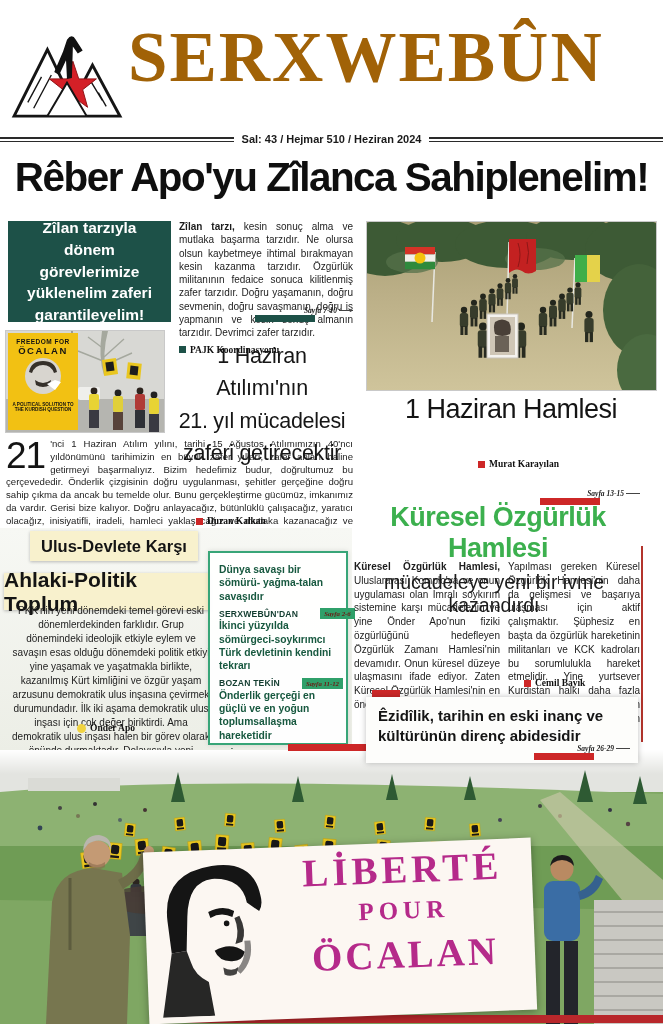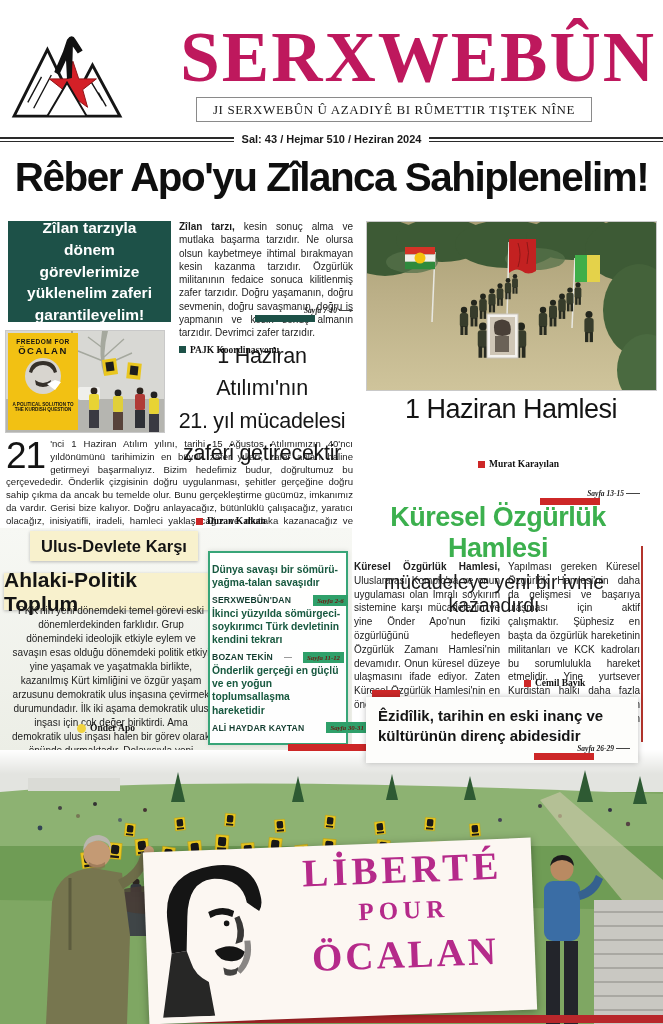--- a/index.html
+++ b/index.html
@@ -1,21 +1,21 @@
 <!DOCTYPE html>
 <html><head>
 <meta charset="utf-8">
 <style>
 * {margin:0; padding:0; box-sizing:border-box;}
 body {background:#9a9a9a; font-family:"Liberation Sans", sans-serif;}
 .page {position:relative; width:663px; height:1024px; background:#fff; overflow:hidden; margin:0 auto;}
 .abs {position:absolute;}
 
 
-.masthead-title {font-family:"Liberation Serif", serif; font-weight:bold; color:#be185d; font-size:71px; letter-spacing:2px; text-align:right; line-height:1;}
+.masthead-title {font-family:"Liberation Serif", serif; font-weight:bold; color:#a16207; font-size:71px; letter-spacing:2px; text-align:left; line-height:1;}
 .subtitle-box {border:1.5px solid #8a8a8a; font-family:"Liberation Serif", serif; font-size:13px; letter-spacing:0.6px; color:#1a1a1a; text-align:center; padding:4px 2px 3px; background:#fff;}
 .dateline {display:flex; align-items:center; gap:8px;}
 .dl-rule {flex:1; height:5px; border-top:2px solid #2a2a2a; border-bottom:1px solid #2a2a2a;}
 .dl-text {font-size:11px; font-weight:bold; color:#1a1a1a; white-space:nowrap;}
 .main-headline {font-size:41px; font-weight:bold; color:#0f0f0f; letter-spacing:-1.5px; text-align:center; white-space:nowrap; transform:scaleX(0.985); transform-origin:center;}
 
 
 .teal-box {background:#1d5148; color:#fff; font-weight:bold; font-size:15.5px; text-align:center; display:flex; align-items:center; justify-content:center; padding:10px 8px; line-height:1.4;}
 .body-text {font-size:10px; line-height:1.33; color:#1c1c1c; text-align:justify;}
 .byline {display:flex; align-items:center; gap:4px; font-family:"Liberation Serif", serif; font-weight:bold; font-size:9.5px; color:#111; white-space:nowrap;}
@@ -25,21 +25,21 @@
 .pr-text {position:absolute; right:16px; top:0; font-family:"Liberation Serif", serif; font-style:italic; font-weight:bold; font-size:7.5px; color:#222; white-space:nowrap;}
 .pr-dash {position:absolute; right:0; top:4px; width:14px; border-top:1.2px solid #444;}
 .pr-bar {position:absolute; left:0; top:9px; height:7px; width:60px;}
 .h-light {font-size:21.5px; line-height:1.5; text-align:center; color:#161616; font-weight:500; letter-spacing:-0.3px;}
 .hamle-1 {font-size:27px; text-align:center; color:#141414; font-weight:500; letter-spacing:-0.5px;}
 .hamle-2 {font-size:28px; text-align:center; color:#0d0d0d; font-weight:bold; letter-spacing:-0.5px; margin-top:1px;}
 .dropcap {float:left; font-size:37px; font-weight:500; line-height:0.85; margin:2px 5px 0 0; letter-spacing:-1px; color:#141414;}
 .kuresel-h {font-size:27px; font-weight:bold; color:#3cb04e; text-align:center; letter-spacing:-0.5px;}
 .kuresel-sh {font-size:19.5px; font-weight:500; color:#1b1b1b; text-align:center;}
 .cream-box {background:#f8f1cd; box-shadow:0 1px 3px rgba(0,0,0,0.25); display:flex; align-items:center; justify-content:center; color:#141414;}
-.contents-box {border:2px solid #38a578; background:rgba(255,255,255,0.93); display:flex; flex-direction:column; justify-content:space-between; padding:10px 2px; box-shadow:0 0 5px rgba(0,0,0,0.12);}
+.contents-box {border:2px solid #38a578; background:rgba(255,255,255,0.93); display:flex; flex-direction:column; justify-content:space-between; padding:10px 9px; box-shadow:0 0 5px rgba(0,0,0,0.12);}
 .c-title {font-weight:bold; font-size:10.3px; line-height:1.3; color:#17583f;}
 .c-row {display:flex; align-items:center; gap:11px; margin-top:5px;}
 .c-author {font-weight:bold; font-size:8.6px; color:#123c2f; letter-spacing:0.2px; white-space:nowrap;}
 .c-line {flex:1; border-top:1px solid #9a9a9a;}
 .c-bar {background:#2fa06a; color:#6d1712; font-family:"Liberation Serif", serif; font-style:italic; font-weight:bold; font-size:6.8px; padding:2px 4px; white-space:nowrap;}
 .ezid-box {background:#fdfdfb; box-shadow:0 0 6px rgba(0,0,0,0.25); padding:9px 12px 16px; font-size:15px; font-weight:600; color:#141414; line-height:1.3;}
 .red {background:#cd2727;}
 
 
 .photo-frame {border:1px solid #c9c9c9; background:#bbb; overflow:hidden;}
@@ -61,21 +61,20 @@
 <div class="page">
 
   <svg class="abs" style="left:8px; top:24px;" width="118" height="98" viewBox="0 0 120 100">
     <polygon points="6,94 40,26 66,80 86,42 114,94" fill="#ffffff" stroke="#151515" stroke-width="3"></polygon>
     <path d="M20 80 L34 54 M26 86 L44 52 M92 70 L100 84 M84 58 L96 78" stroke="#151515" stroke-width="1.4"></path>
     <polygon points="66,38 72,56 90,56 76,67 81,85 66,74 51,85 56,67 42,56 60,56" fill="#d42027" stroke="#8e1216" stroke-width="1"></polygon>
     <path d="M60 16 q5 -7 9 0 l7 11 -5 3 -5 -7 -1 32 -5 1 -1 -19 -7 15 -5 -3 9 -21 z" fill="#111"></path>
     <polygon points="40,94 60,60 80,94" fill="#ffffff" stroke="#151515" stroke-width="2"></polygon>
   </svg>
   <div class="abs masthead-title" style="left:128px; top:22px; width:528px;">SERXWEBÛN</div>
-  <div class="abs subtitle-box" style="left:196px; top:97px; width:396px;">JI SERXWEBÛN Û AZADIYÊ BI RÛMETTIR TIŞTEK NÎNE</div>
   <div class="abs dateline" style="left:0; top:133px; width:663px;">
     <span class="dl-rule"></span>
     <span class="dl-text">Sal: 43 / Hejmar 510 / Heziran 2024</span>
     <span class="dl-rule"></span>
   </div>
 
   <div class="abs main-headline" style="left:0; top:154px; width:663px;">Rêber Apo'yu Zîlanca Sahiplenelim!</div>
 
   <div class="abs teal-box" style="left:8px; top:221px; width:163px; height:101px;">Zîlan tarzıyla dönem görevlerimize yüklenelim zaferi garantileyelim!</div>
 

